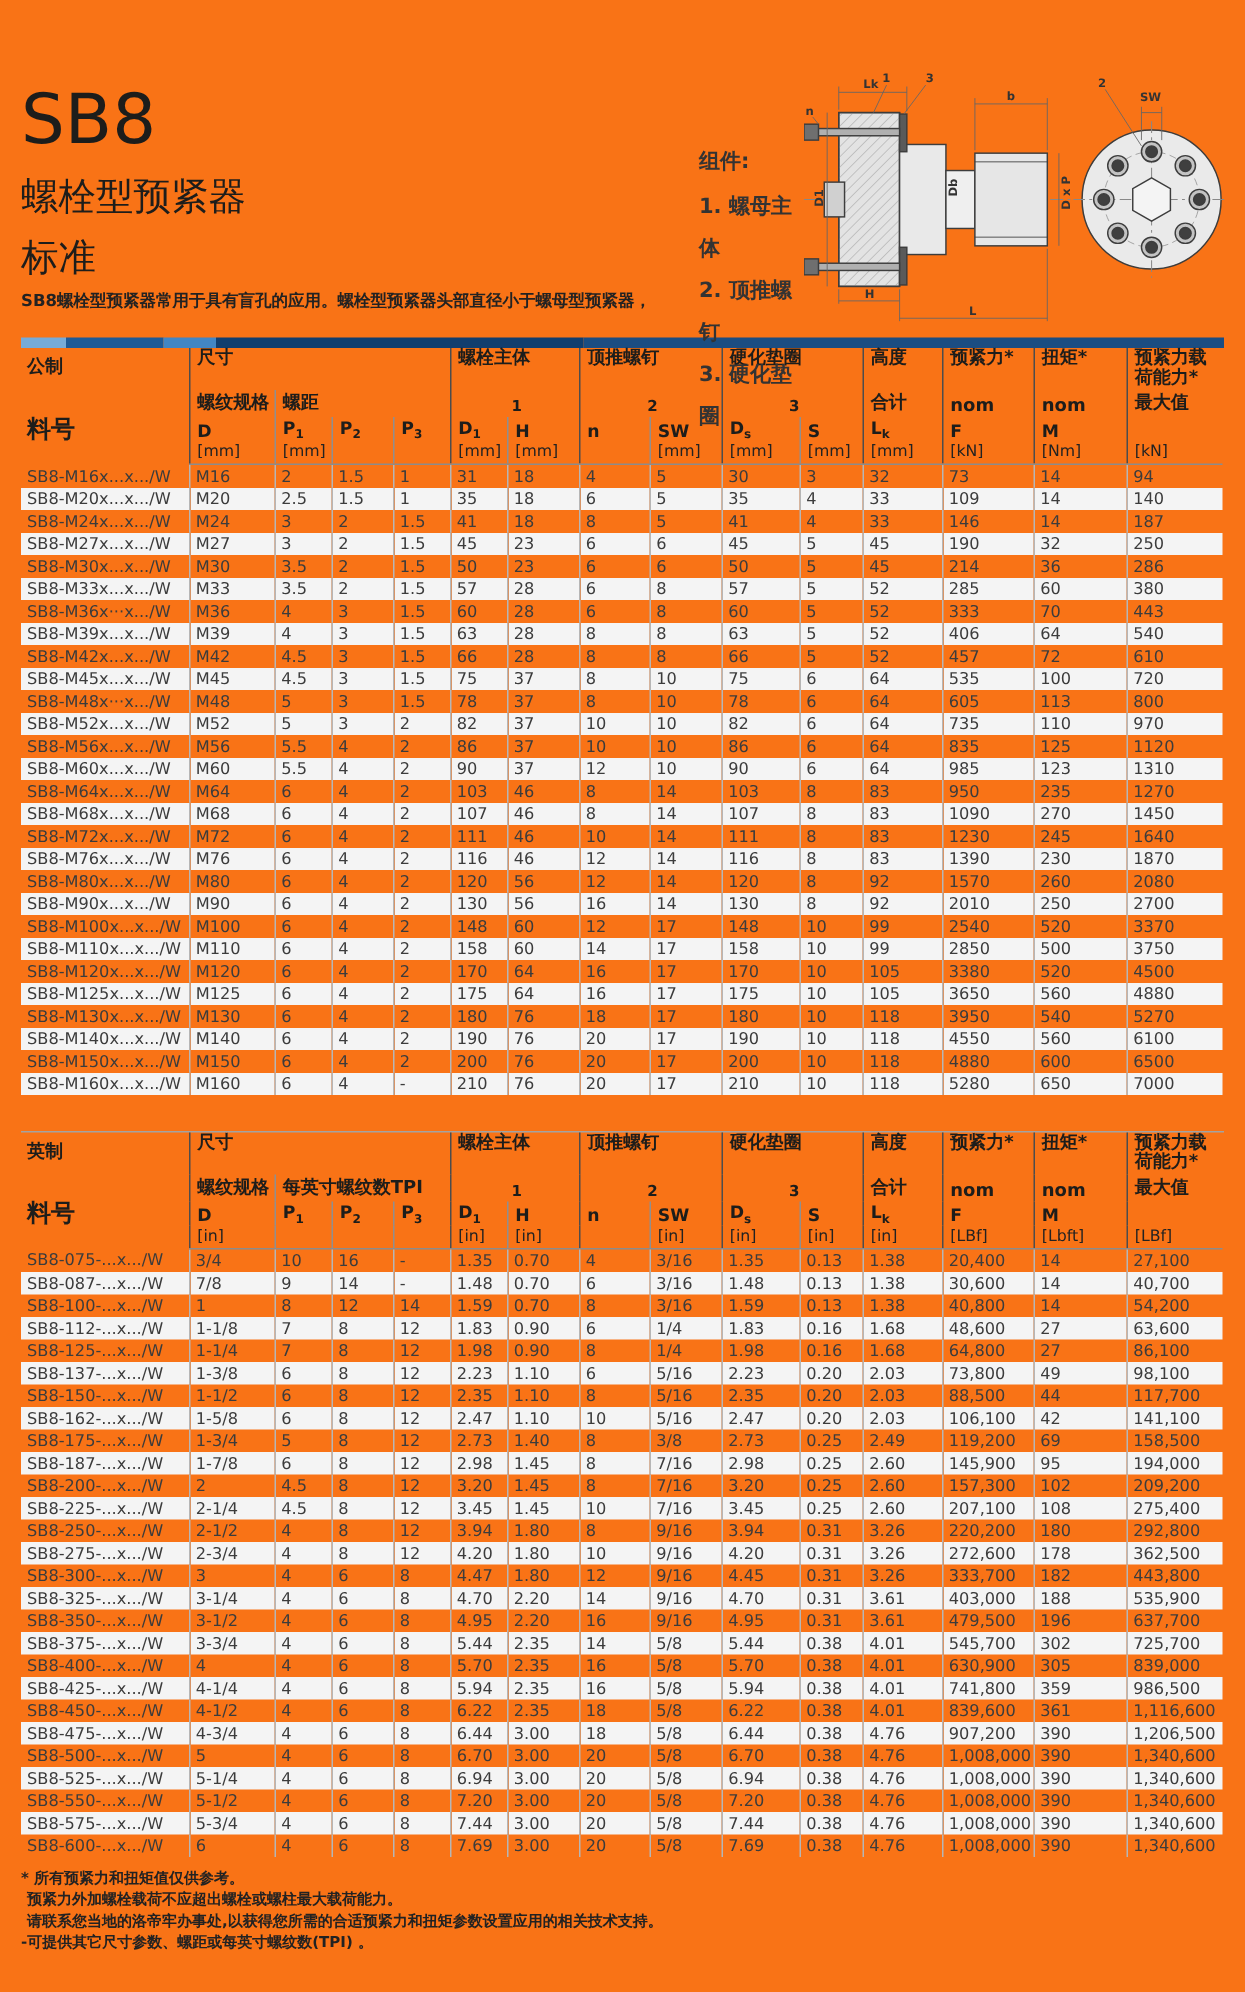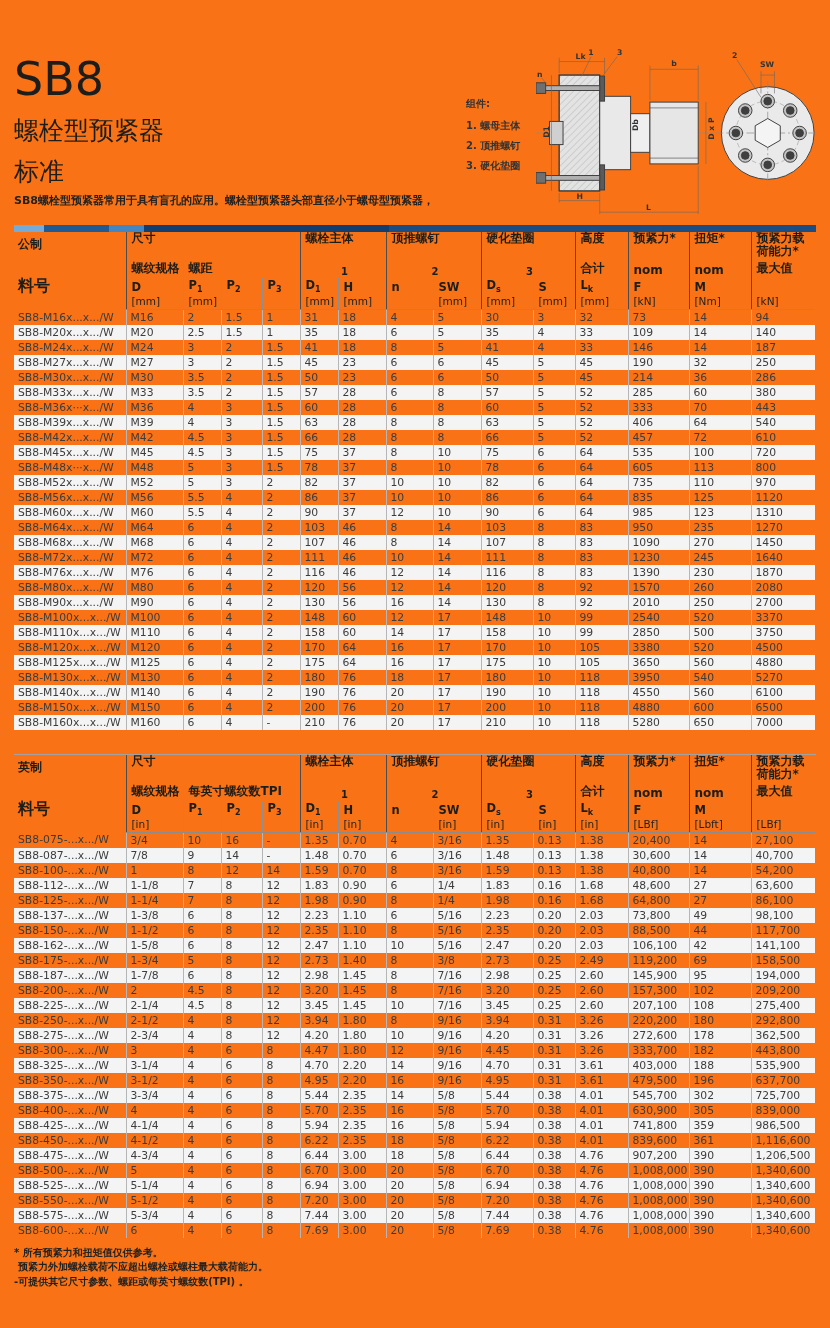--- a/index.html
+++ b/index.html
@@ -6,21 +6,21 @@
   body{font-family:"DejaVu Sans","Liberation Sans",sans-serif;color:#1d1d1b;}
   .page{width:830px;height:1328px;position:relative;box-sizing:border-box;padding:0 14px;overflow:hidden;background:#f97316;}
 
   
   .hdr{position:relative;padding-top:56px;}
   .title{font-size:46px;line-height:1.0;font-weight:400;}
   .subtitle{font-size:25px;margin-top:12px;font-weight:400;}
   .variant{font-size:25px;margin-top:8px;font-weight:400;}
   .desc{font-size:11px;font-weight:600;line-height:1.55;margin-top:4px;color:#222;}
   .drawing{position:absolute;top:46px;right:0;width:350px;height:172px;display:flex;}
-  .legend{width:70px;font-size:10px;font-weight:600;padding-top:48px;line-height:2.0;color:#333;flex:none;}
+  .legend{width:70px;font-size:14px;font-weight:600;padding-top:48px;line-height:2.0;color:#333;flex:none;}
   .legend .lt{margin-bottom:2px;}
   .tech-svg text{font-size:8px;fill:#333;font-weight:600;}
 
   
   .accent-bar{display:flex;height:7px;margin-top:16px;}
   .accent-bar .seg{height:100%;}
 
   
   .tbl-section{margin-top:0;}
   .imperial-section{margin-top:24px;border-top:1px solid #a3a3a3;}
@@ -1265,17 +1265,18 @@
             <td class="b">390</td>
             <td class="b">1,340,600</td>
           </tr>
         </tbody>
       </table>
   </section>
 
   <div class="footnotes">
     <div>* 所有预紧力和扭矩值仅供参考。</div>
     <div class="fn-indent">预紧力外加螺栓载荷不应超出螺栓或螺柱最大载荷能力。</div>
+    <div class="fn-indent">请联系您当地的洛帝牢办事处,以获得您所需的合适预紧力和扭矩参数设置应用的相关技术支持。</div>
     <div>-可提供其它尺寸参数、螺距或每英寸螺纹数(TPI) 。</div>
 
   </div>
 
 </div>
 
 </body></html>

